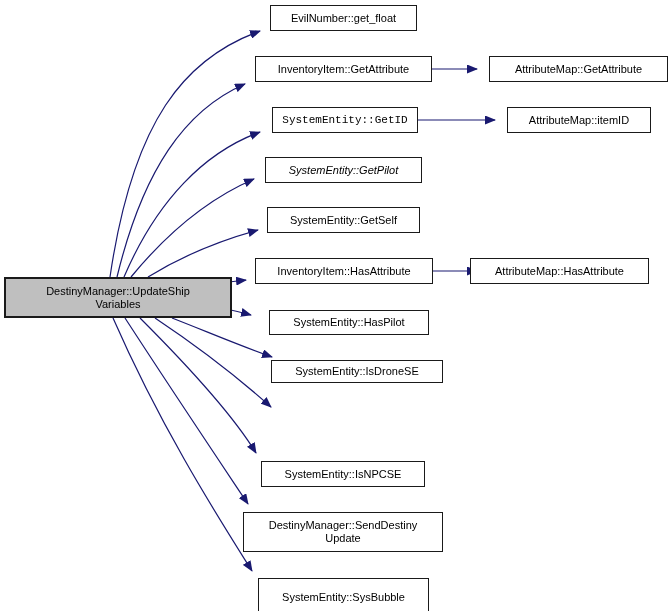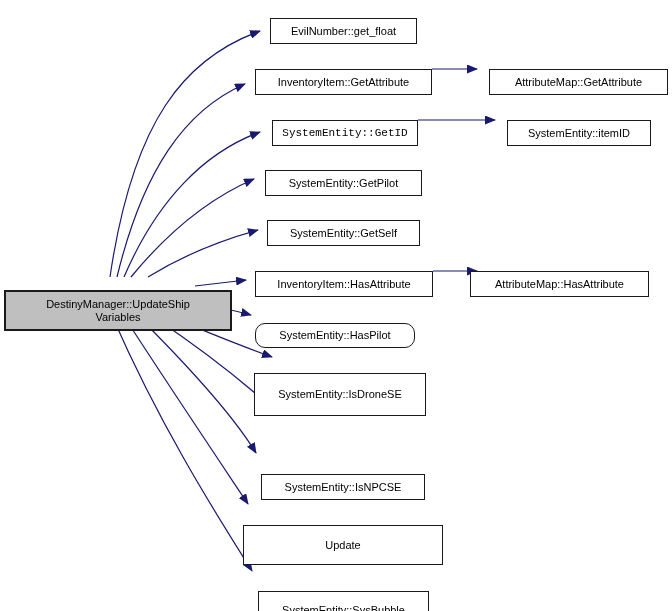--- a/index.html
+++ b/index.html
@@ -37,21 +37,20 @@
     color: var(--text);
     font-size: 11px;
     line-height: 13px;
     display: flex;
     flex-direction: column;
     align-items: center;
     justify-content: center;
     text-align: center;
     white-space: nowrap;
     cursor: pointer;
-    margin-top: 13px;
   }
   .node-main {
     background: var(--main-fill);
     border-width: 2px;
     cursor: default;
   }
 </style>
 </head>
 <body>
 
@@ -86,36 +85,37 @@
   </div>
 
   <div class="node" style="left:270px; top:5px; width:147px; height:26px;">EvilNumber::get_float</div>
 
   <div class="node" style="left:255px; top:56px; width:177px; height:26px;">InventoryItem::GetAttribute</div>
 
   <div class="node" style="left:489px; top:56px; width:179px; height:26px;">AttributeMap::GetAttribute</div>
 
   <div class="node" style="left:272px; top:107px; width:146px; height:26px;font-family:Liberation Mono, monospace;">SystemEntity::GetID</div>
 
-  <div class="node" style="left:507px; top:107px; width:144px; height:26px;">SystemEntity::itemID</div>
+  <div class="node" style="left:507px; top:107px; width:144px; height:26px;">AttributeMap::itemID</div>
 
-  <div class="node" style="left:265px; top:157px; width:157px; height:26px;">SystemEntity::GetPilot</div>
+  <div class="node" style="left:265px; top:157px; width:157px; height:26px;font-style:italic;">SystemEntity::GetPilot</div>
 
   <div class="node" style="left:267px; top:207px; width:153px; height:26px;">SystemEntity::GetSelf</div>
 
   <div class="node" style="left:255px; top:258px; width:178px; height:26px;">InventoryItem::HasAttribute</div>
 
   <div class="node" style="left:470px; top:258px; width:179px; height:26px;">AttributeMap::HasAttribute</div>
 
-  <div class="node" style="left:255px; top:310px; width:160px; height:25px;border-radius:10px;">SystemEntity::HasPilot</div>
+  <div class="node" style="left:269px; top:310px; width:160px; height:25px;">SystemEntity::HasPilot</div>
 
-  <div class="node" style="left:254px; top:360px; width:172px; height:43px;">SystemEntity::IsDroneSE</div>
+  <div class="node" style="left:271px; top:360px; width:172px; height:23px;">SystemEntity::IsDroneSE</div>
 
 
   <div class="node" style="left:261px; top:461px; width:164px; height:26px;">SystemEntity::IsNPCSE</div>
 
   <div class="node" style="left:243px; top:512px; width:200px; height:40px;">
+    <span>DestinyManager::SendDestiny</span>
     <span>Update</span>
   </div>
 
   <div class="node" style="left:258px; top:578px; width:171px; height:38px;">SystemEntity::SysBubble</div>
 
 </div>
 
 </body></html>

